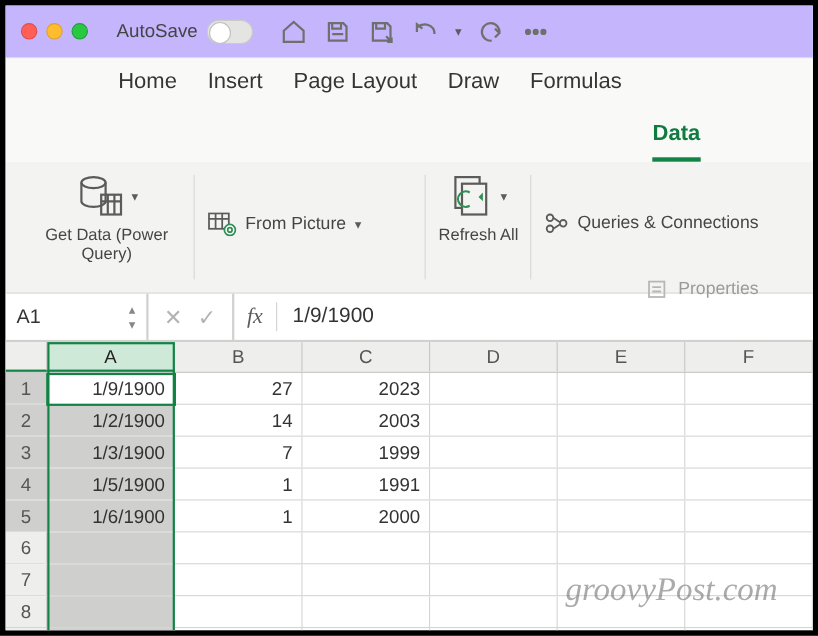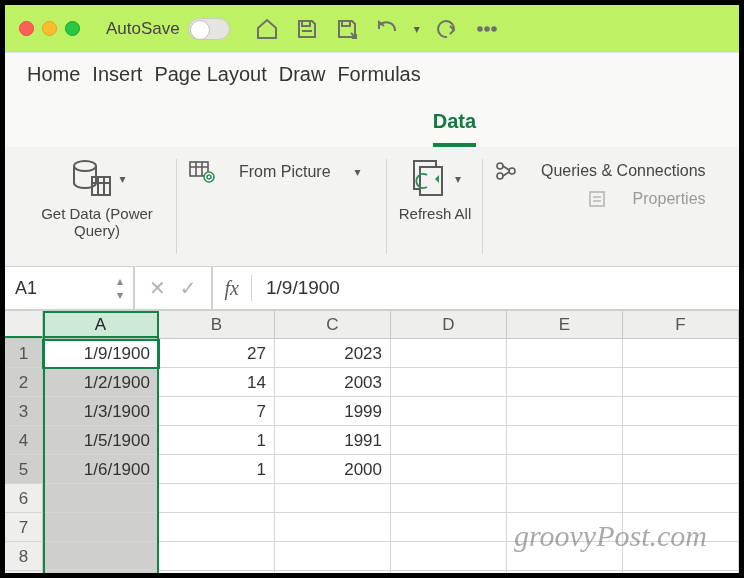--- a/index.html
+++ b/index.html
@@ -9,46 +9,46 @@
     width: 744px;
     height: 578px;
     overflow: hidden;
     border: 5px solid #000;
     position: relative;
   }
   
   .titlebar {
     display: flex; align-items: center; gap: 10px;
     padding: 8px 14px;
-    background: #bef264;
+    background: #c4b5fd;
     height: 48px;
     border-bottom: 1px solid #e3e3e3;
   }
   .traffic { display: flex; gap: 8px; }
   .dot { width: 15px; height: 15px; border-radius: 50%; }
   .dot.r { background: #ff5f57; border:1px solid #e24b41;}
   .dot.y { background: #febc2e; border:1px solid #e0a127;}
   .dot.g { background: #28c840; border:1px solid #1ba232;}
   .autosave { display:flex; align-items:center; gap:8px; margin-left:16px; color:#444; font-size:17px;}
   .toggle { width:42px; height:22px; border-radius:11px; background:#e4e4e2; border:1px solid #ccc9c6; position:relative;}
   .toggle::after{content:"";width:18px;height:18px;border-radius:50%;background:#fff;border:1px solid #bfbfbf;position:absolute;left:1px;top:1px;}
   .qat { display:flex; gap:14px; margin-left:14px; align-items:center;}
   .icon { width:26px; height:26px; color:#6f6f6e; display:flex; align-items:center; justify-content:center;}
   .icon svg{stroke:#6f6f6e;fill:none;stroke-width:2;}
   
-  .tabs { display:flex; gap:12px; padding:10px 22px 0 22px; background:#f9f9f8; font-size:20px;}
+  .tabs { display:flex; gap:28px; padding:10px 22px 0 22px; background:#f9f9f8; font-size:20px;justify-content:center;}
   .tab { color:#353535; padding-bottom:10px; cursor:pointer;}
   .tab.active { color:#0f7b41; font-weight:600; border-bottom:4px solid #108345;margin-top:47px;}
   
   .ribbon { display:flex; background:#f3f3f1; border-bottom:1px solid #d0d0ce; height:120px; padding:4px 12px;}
   .group { display:flex; flex-direction:column; align-items:center; padding:6px 10px; position:relative;}
   .group.sep::after{content:"";position:absolute;right:0;top:8px;bottom:8px;width:1px;background:#d6d6d4;}
   .big-btn { display:flex; flex-direction:column; align-items:center; gap:4px; font-size:15px; color:#454545; text-align:center;}
   .big-btn .glyph{height:44px; display:flex; align-items:center;}
-  .small-btn { display:flex; align-items:center; gap:24px; font-size:16px; color:#454545; padding:4px 2px;}
+  .small-btn { display:flex; align-items:center; gap:8px; font-size:16px; color:#454545; padding:4px 2px;margin-top:32px;}
   .small-btn.dim{color:#9a9a97;}
   .chev{font-size:12px;color:#5c5c5c;}
   
   .fbar{display:flex;align-items:center;height:44px;border-bottom:2px solid #d0d0ce;background:#fff;}
   .namebox{width:130px;border-right:2px solid #d0d0ce;height:100%;display:flex;align-items:center;padding:4px 10px;font-size:18px;color:#333;position:relative;}
   .stepper{display:flex;flex-direction:column;margin-left:auto;color:#888;font-size:12px;gap:0;}
   .fbar-btns{display:flex;align-items:center;gap:14px;padding:0 14px;color:#b3b3b1;font-size:20px;border-right:2px solid #d0d0ce;height:100%;}
   .fx{font-style:italic;font-family:Georgia,serif;color:#5b5b59;font-size:20px;padding:0 12px;}
   .fval{font-size:19px;color:#333;}
   

